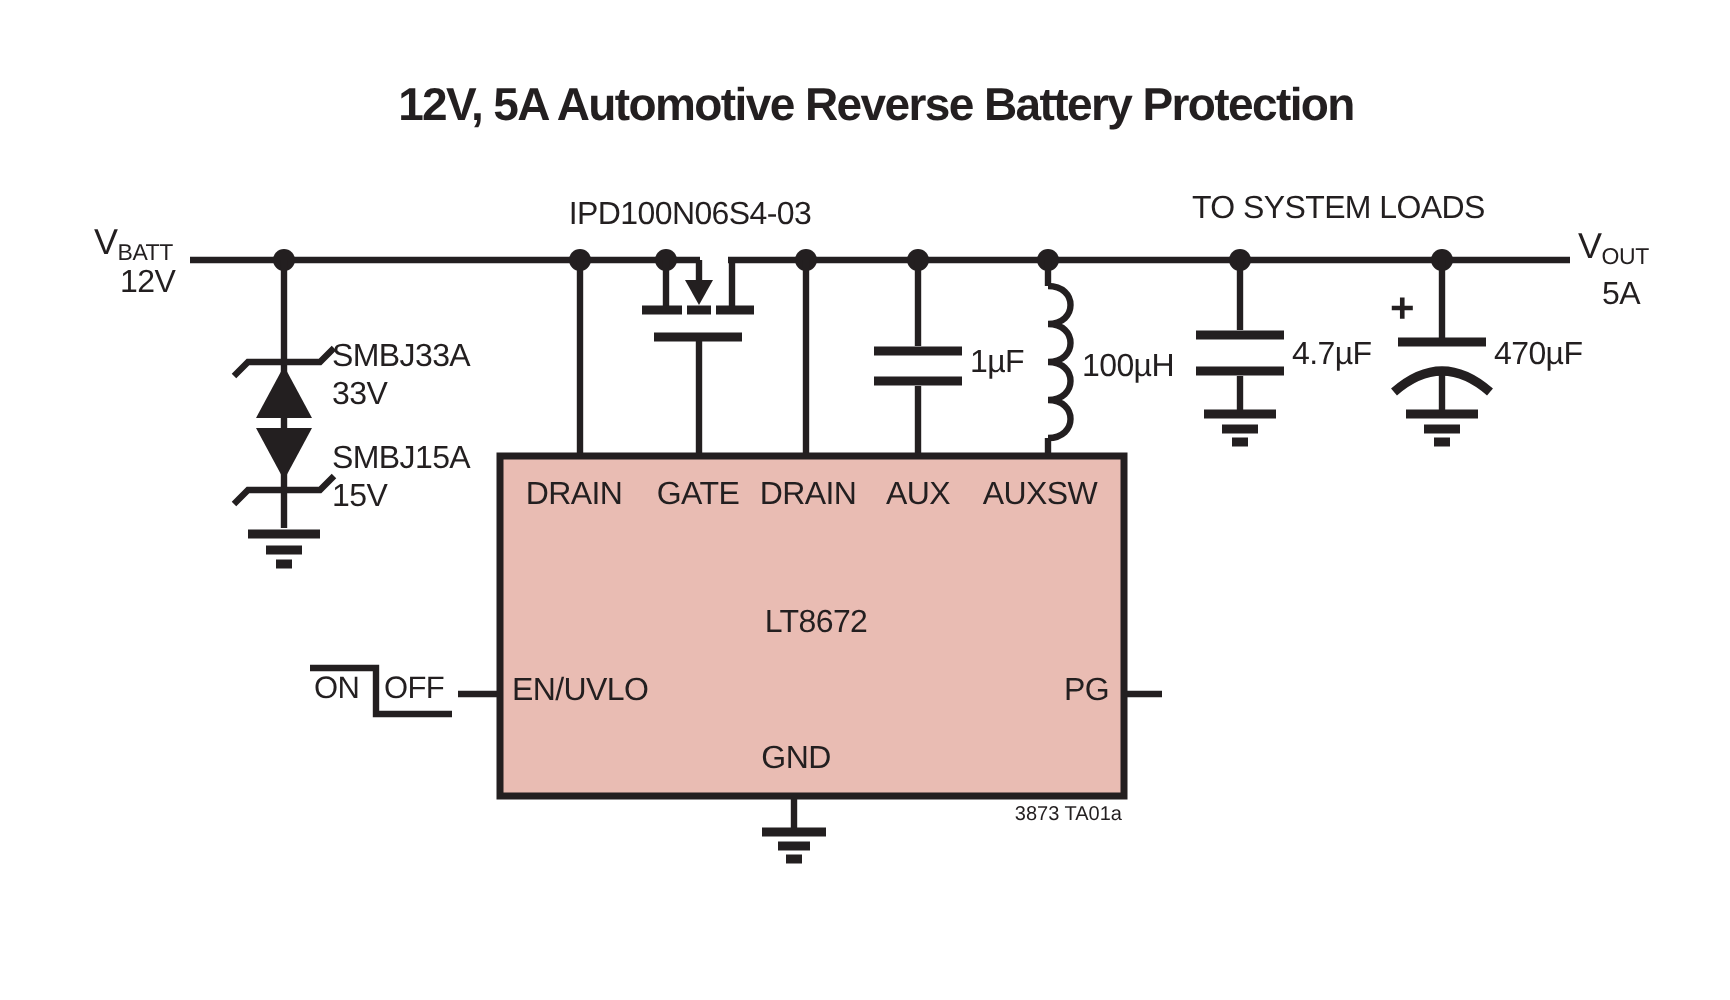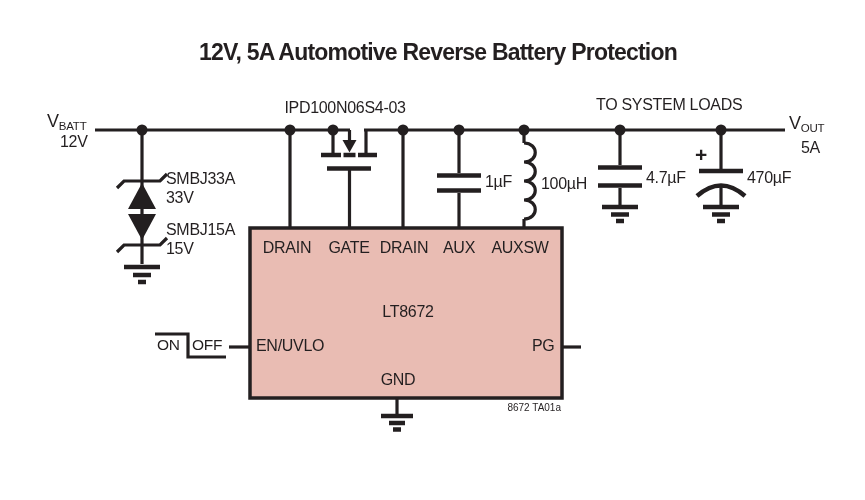--- a/index.html
+++ b/index.html
@@ -163,14 +163,14 @@
   <div class="t s16 ctr" style="left:520px; top:239px;">AUXSW</div>
 
   <div class="t s17 ctr" style="left:408px; top:303px;">LT8672</div>
   <div class="t s17" style="left:256px; top:337px;">EN/UVLO</div>
   <div class="t s17" style="left:532px; top:337px;">PG</div>
   <div class="t s17 ctr" style="left:398px; top:371px;">GND</div>
 
   <div class="t s15" style="left:157px; top:336px;">ON</div>
   <div class="t s15" style="left:192px; top:336px;">OFF</div>
 
-  <div class="t s10 rt" style="left:561px; top:402px;">8672 TA01a</div>
+  <div class="t s10 rt" style="left:561px; top:402px;">3873 TA01a</div>
 </div>
 
 </body></html>

